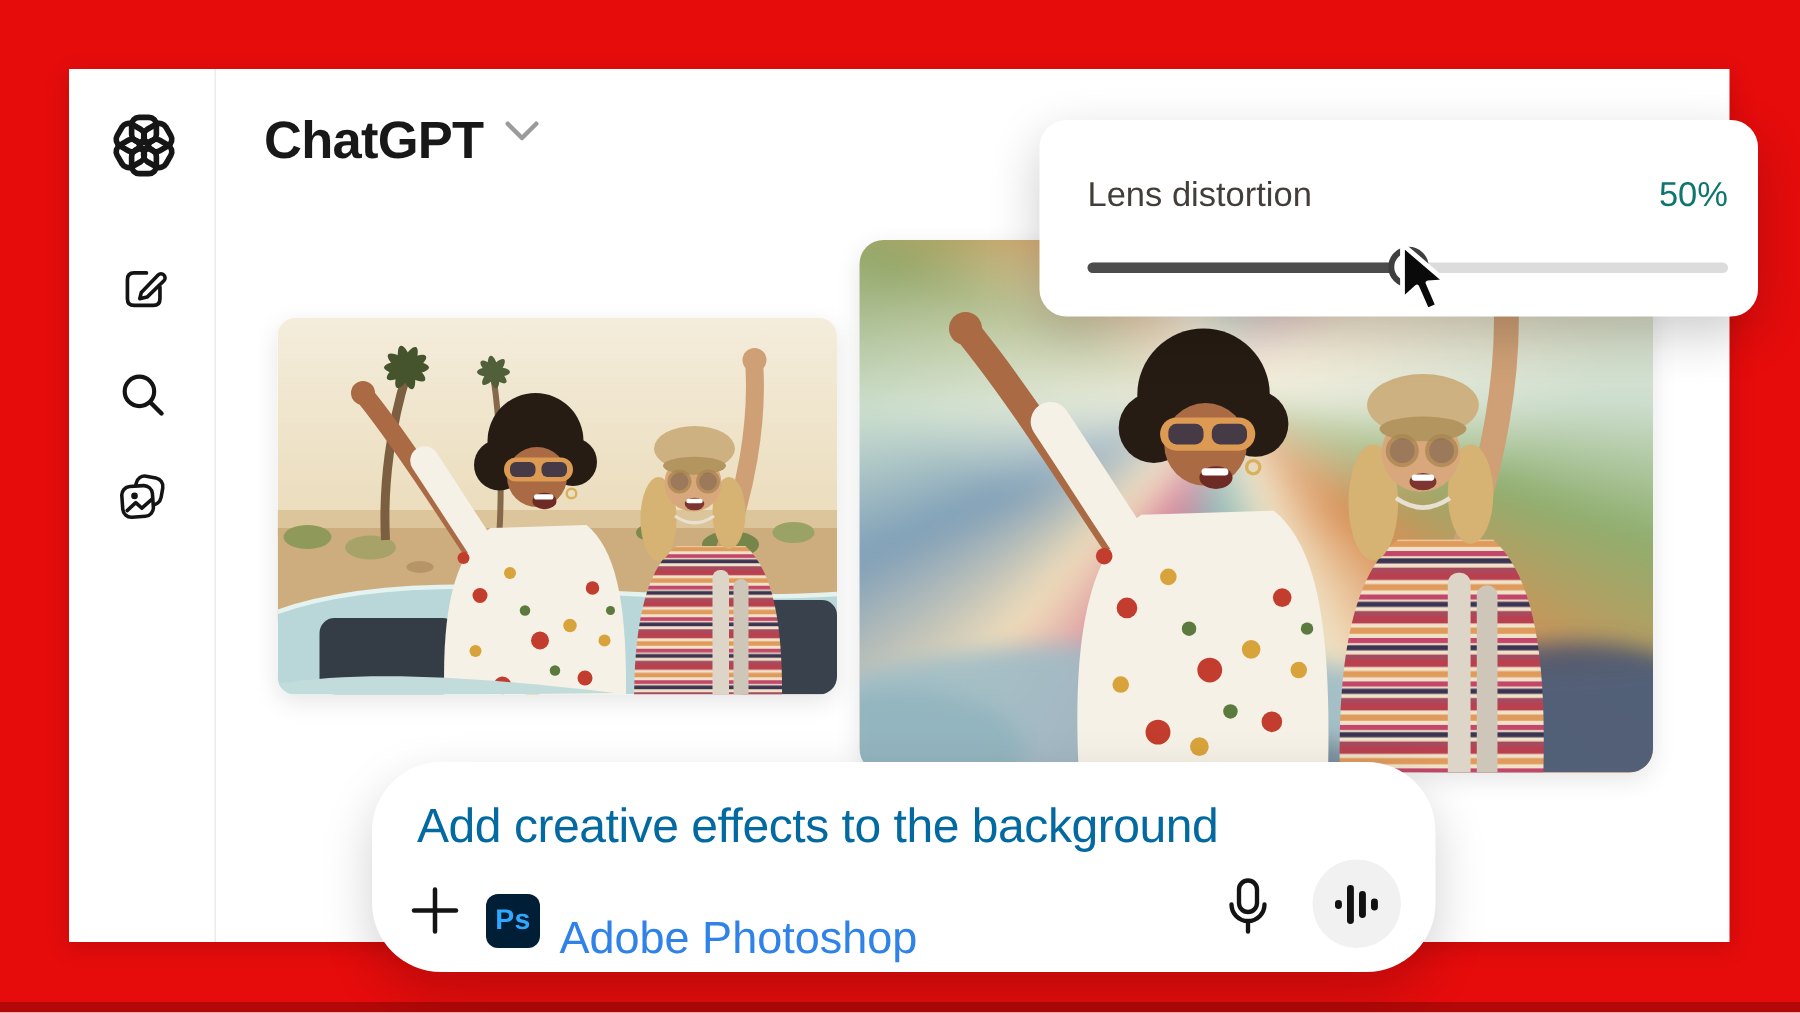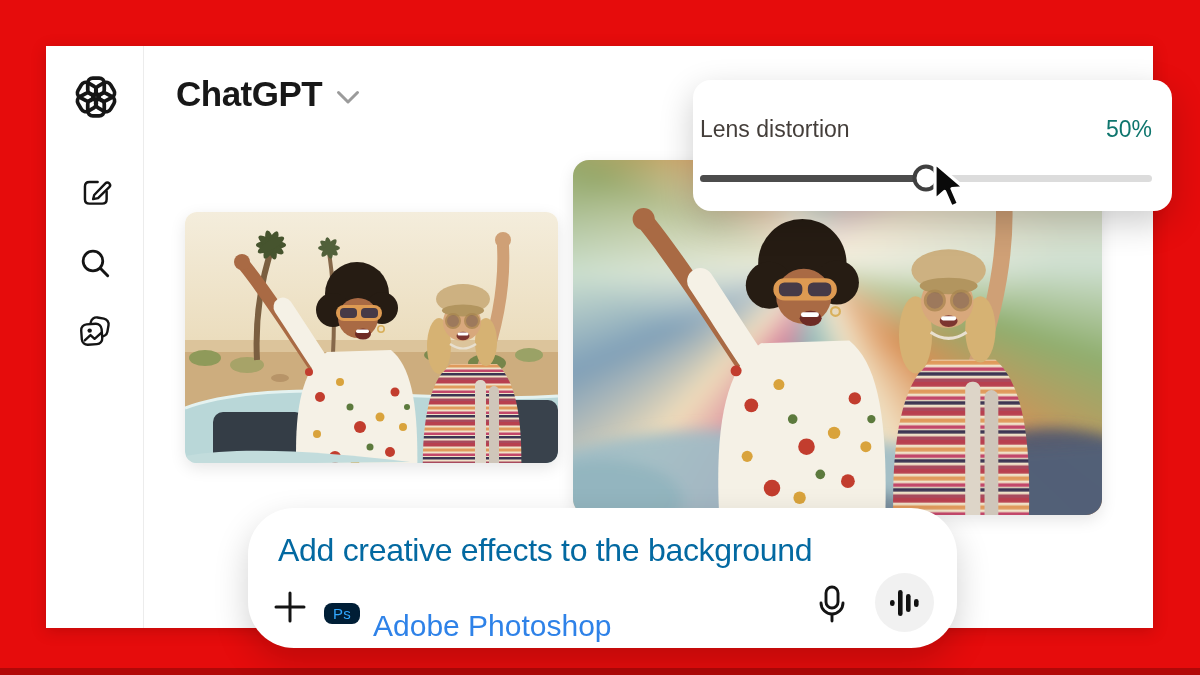--- a/index.html
+++ b/index.html
@@ -14,60 +14,60 @@
   .sidebar { position:absolute; left:46px; top:46px; width:97px; height:582px; background:#fff; }
   .sidebar-divider { position:absolute; left:143px; top:46px; width:1px; height:582px; background:#ececec; }
 
   .logo { position:absolute; left:74px; top:75px; width:44px; height:44px; }
   .side-btn { position:absolute; width:40px; height:40px; display:flex; align-items:center; justify-content:center; cursor:pointer; }
   .side-btn svg { width:36px; height:36px; }
   .btn-newchat { left:76px; top:173px; }
   .btn-search  { left:75px; top:243px; }
   .btn-library { left:75px; top:311px; }
 
-  .titlebar { position:absolute; left:176px; top:74px; display:flex; align-items:center; gap:14px; cursor:pointer; }
+  .titlebar { position:absolute; left:176px; top:74px; display:flex; align-items:flex-start; gap:14px; cursor:pointer; }
   .title { font-size:35px; font-weight:600; color:#181818; letter-spacing:-.5px; }
   .chevron { margin-top:6px; }
 
   
   .photo { position:absolute; overflow:hidden; box-shadow:0 5px 16px rgba(0,0,0,.10); }
   .photo svg { position:absolute; inset:0; width:100%; height:100%; display:block; }
   .photo-left  { left:185px; top:212px; width:373px; height:251px; border-radius:12px; z-index:2; }
   .photo-right { left:573px; top:160px; width:529px; height:355px; border-radius:16px; z-index:2; }
   .streaks { position:absolute; inset:-34px; filter:blur(9px);
     background:
       radial-gradient(ellipse 60% 38% at 46% 26%, rgba(247,241,226,.95), rgba(247,241,226,0) 70%),
       conic-gradient(from 90deg at 46% 33%,
         #cfe0d2 0deg,#8fae6e 18deg,#d98f55 42deg,#f2e2c4 66deg,#87b8b8 92deg,
         #d77f9a 112deg,#f0ddba 132deg,#7f9fb8 156deg,#cde0cf 178deg,#95a86a 202deg,
         #e0a05f 226deg,#f5e8cc 252deg,#8ab4b4 278deg,#cf8fa5 304deg,#eedcba 330deg,#cfe0d2 360deg); }
 
   
   .lens-panel { position:absolute; left:693px; top:80px; width:479px; height:131px; background:#fff;
-    border-radius:18px; box-shadow:0 12px 34px rgba(0,0,0,.20); z-index:6; padding:36px 20px 0 7px; }
+    border-radius:18px; box-shadow:0 12px 34px rgba(0,0,0,.20); z-index:6; padding:36px 20px 0 32px; }
   .lens-row { display:flex; justify-content:space-between; align-items:baseline; }
   .lens-label { font-size:23px; color:#443e3a; }
   .lens-value { font-size:23px; color:#0f766e; }
   .slider { position:relative; margin-top:22px; height:26px; cursor:pointer; }
   .slider-track { position:absolute; left:0; right:0; top:10px; height:7px; border-radius:4px; background:#dcdcdc; }
   .slider-fill { position:absolute; left:0; top:0; height:7px; border-radius:4px; background:#4c4c4c; width:50%; }
   .slider-thumb { position:absolute; top:13px; left:50%; width:27px; height:27px; border-radius:50%;
     background:#fff; border:4px solid #3f3f3f; transform:translate(-50%,-50%); }
 
   .cursor { position:absolute; left:931px; top:161px; z-index:9; pointer-events:none; }
 
   
   .composer { position:absolute; left:248px; top:508px; width:709px; height:140px; background:#fff;
     border-radius:46px; box-shadow:0 14px 34px rgba(0,0,0,.18); z-index:7; }
   .prompt { position:absolute; left:30px; top:24px; font-size:32px; color:#0369a1; letter-spacing:-.3px; white-space:nowrap; cursor:text; }
   .composer-row { position:absolute; left:0; right:0; top:72px; height:60px; }
   .plus-btn { position:absolute; left:22px; top:7px; width:40px; height:40px; display:flex; align-items:center; justify-content:center; cursor:pointer; }
   .app-chip { position:absolute; left:76px; top:4px; display:flex; align-items:center; gap:13px; cursor:pointer; }
-  .ps-badge { width:36px; height:21px; border-radius:8px; background:#001e36; color:#31a8ff;
-    display:flex; align-items:center; justify-content:center; font-size:15px; font-weight:400; letter-spacing:.2px; }
+  .ps-badge { width:36px; height:36px; border-radius:8px; background:#001e36; color:#31a8ff;
+    display:flex; align-items:center; justify-content:center; font-size:19px; font-weight:700; letter-spacing:.2px; }
   .app-name { font-size:30px; font-weight:500; color:#2e82e8;margin-top:25px; }
   .mic-btn { position:absolute; left:562px; top:3px; width:44px; height:44px; display:flex; align-items:center; justify-content:center; cursor:pointer; }
   .voice-btn { position:absolute; left:627px; top:-7px; width:59px; height:59px; border-radius:50%;
     background:#f1f1f1; display:flex; align-items:center; justify-content:center; cursor:pointer; }
 </style>
 </head>
 <body>
 
 <div class="stage">
 

